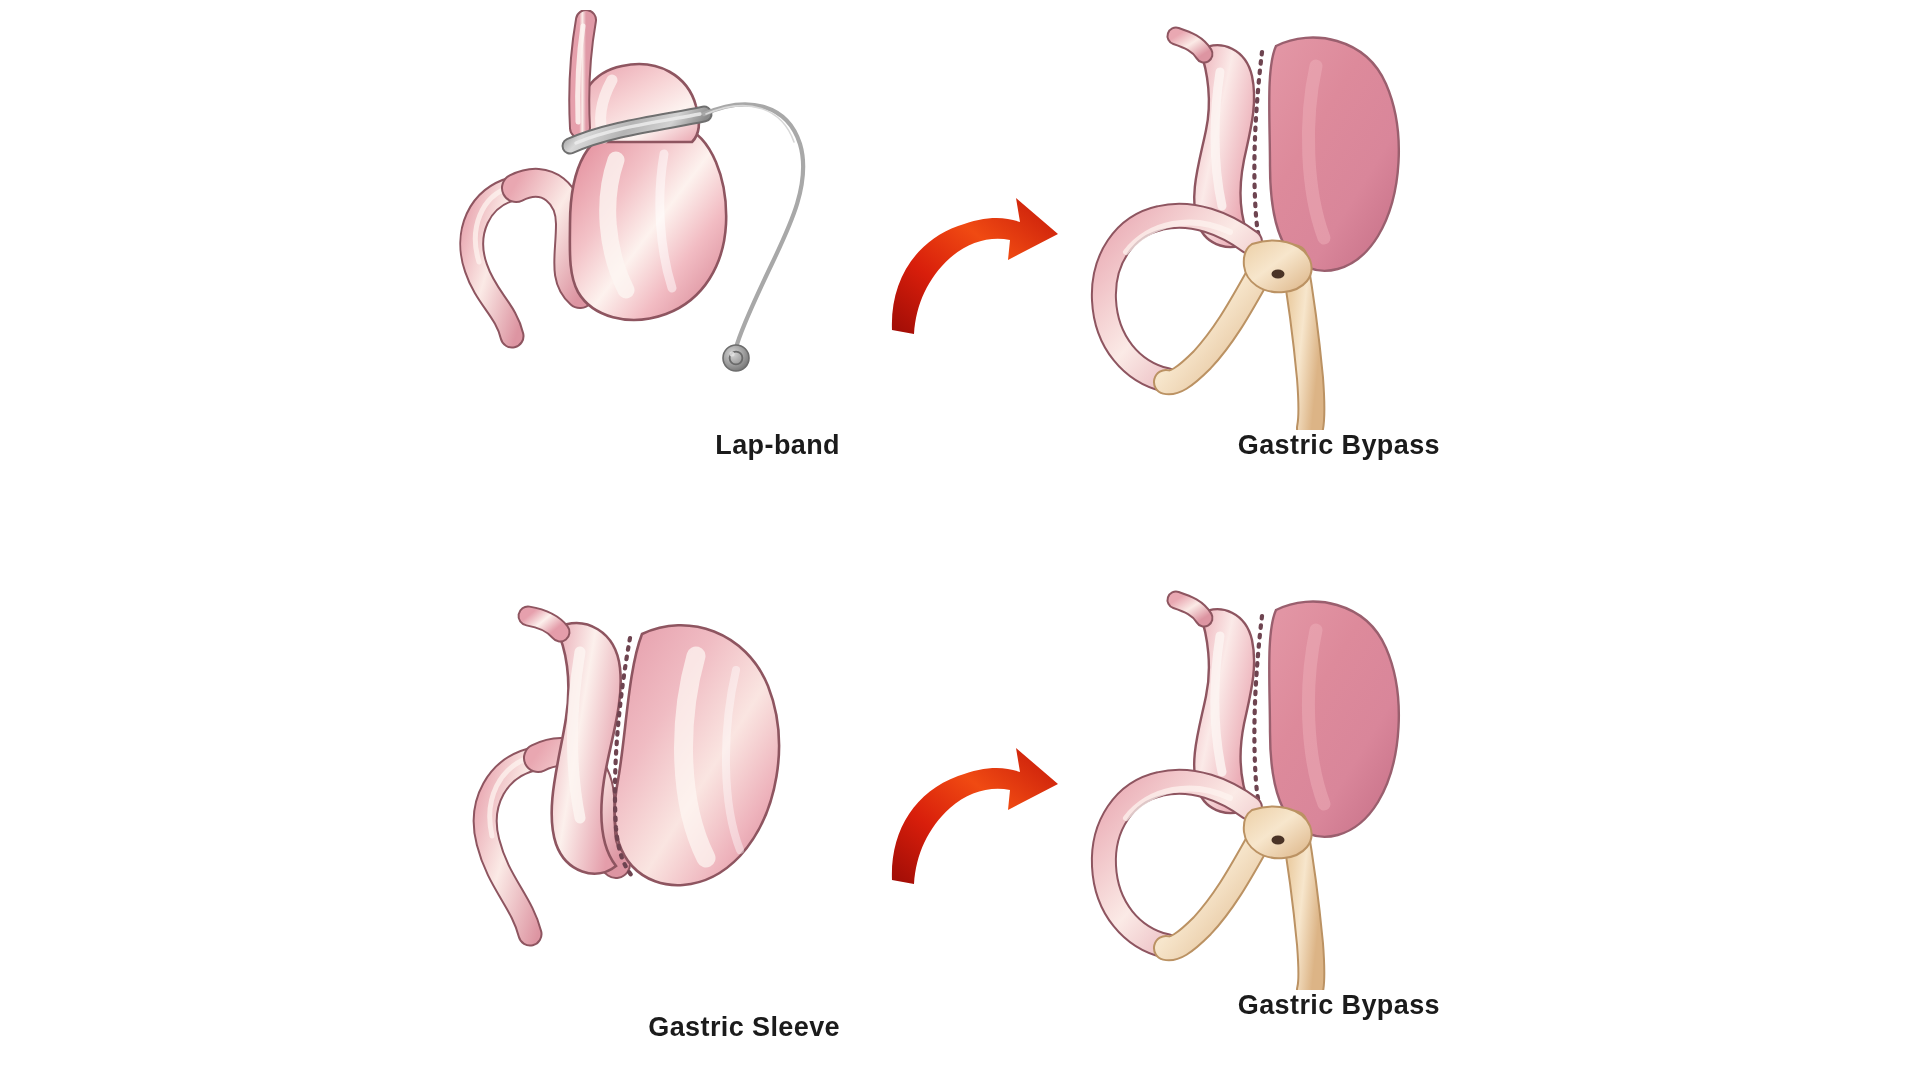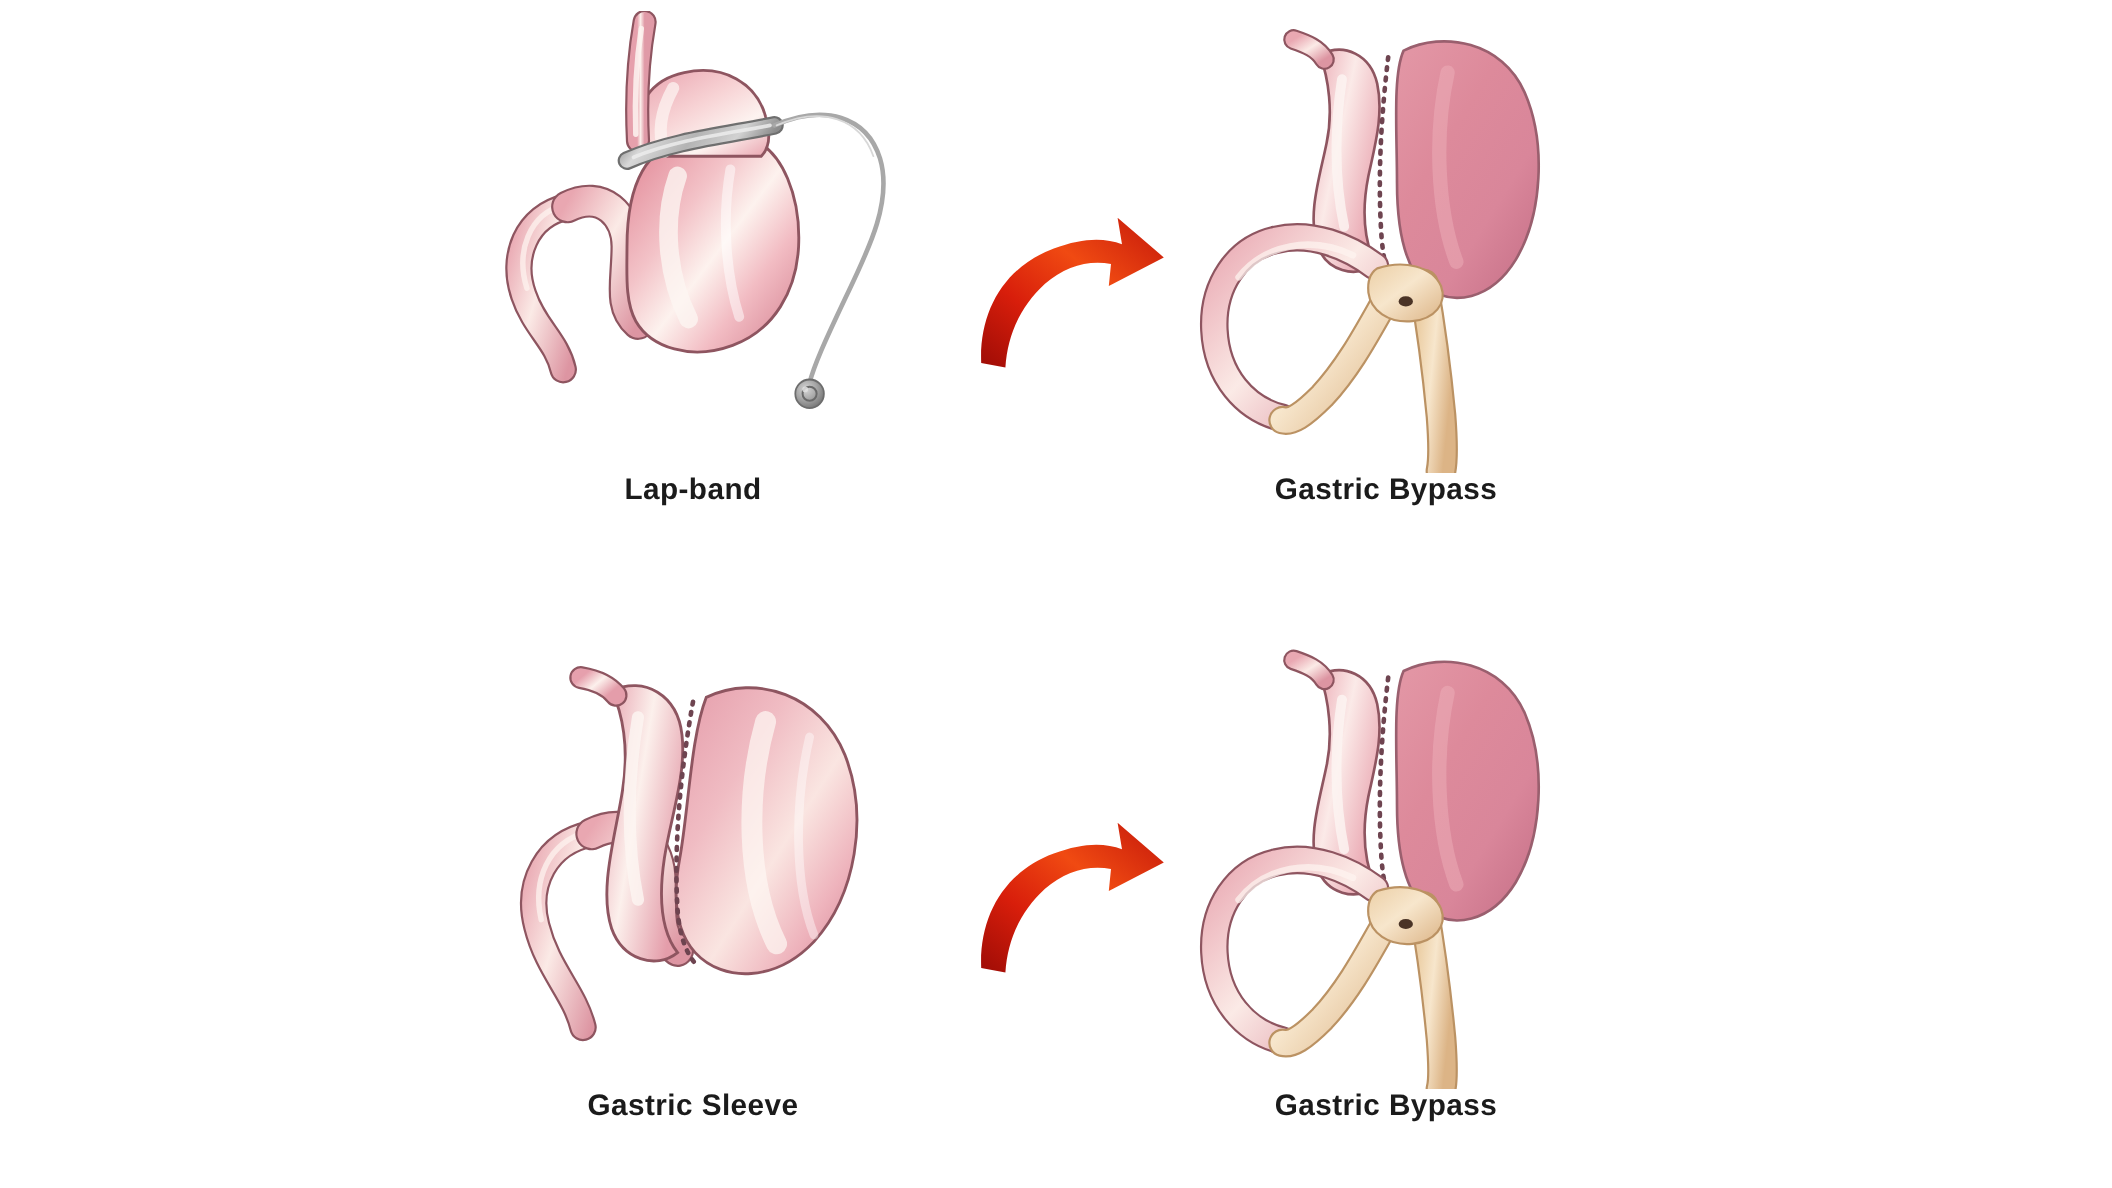--- a/index.html
+++ b/index.html
@@ -24,21 +24,21 @@
   .panel {
     position: absolute;
   }
   .fig {
     position: absolute;
     left: 0; top: 0;
   }
   .caption {
     position: absolute;
     width: 100%;
-    text-align: center;
+    text-align: right;
     font-family: "Liberation Sans", sans-serif;
     font-weight: bold;
     font-size: 27px;
     color: #1b1b1b;
     letter-spacing: 0.4px;
     white-space: nowrap;
   }
   .arrow-wrap {
     position: absolute;
   }
@@ -287,21 +287,21 @@
                C 176 292 146 282 136 254
                C 124 218 140 168 146 128
                C 152 90 146 58 136 38 Z" fill="url(#slvTube)" stroke="#8e5560" stroke-width="2.6"></path>
       <path d="M 160 62 C 152 110 148 168 160 228" fill="none" stroke="#fdf5f2" stroke-width="11" stroke-linecap="round" opacity="0.82"></path>
 
       <path d="M 108 26 C 120 28 132 32 140 42" fill="none" stroke="#8e5560" stroke-width="21" stroke-linecap="round"></path>
       <path d="M 108 26 C 120 28 132 32 140 42" fill="none" stroke="url(#slvTube)" stroke-width="17" stroke-linecap="round"></path>
 
       <path d="M 210 48 C 200 104 192 172 196 238 C 198 262 204 276 212 286" fill="none" stroke="#6e4450" stroke-width="4.2" stroke-linecap="round" stroke-dasharray="2.5 7"></path>
     </svg>
-    <div class="caption" style="top:400px;">Gastric Sleeve</div>
+    <div class="caption" style="top:422px;">Gastric Sleeve</div>
   </div>
 
   <div class="arrow-wrap" style="left:880px; top:740px; width:180px; height:160px;">
     <svg width="180" height="160" viewBox="0 0 180 160">
       <defs>
         <linearGradient id="arwBot" x1="0" y1="1" x2="1" y2="0">
           <stop offset="0%" stop-color="#9e0c06"></stop>
           <stop offset="32%" stop-color="#d81e0b"></stop>
           <stop offset="62%" stop-color="#f04a12"></stop>
           <stop offset="100%" stop-color="#c4170a"></stop>

